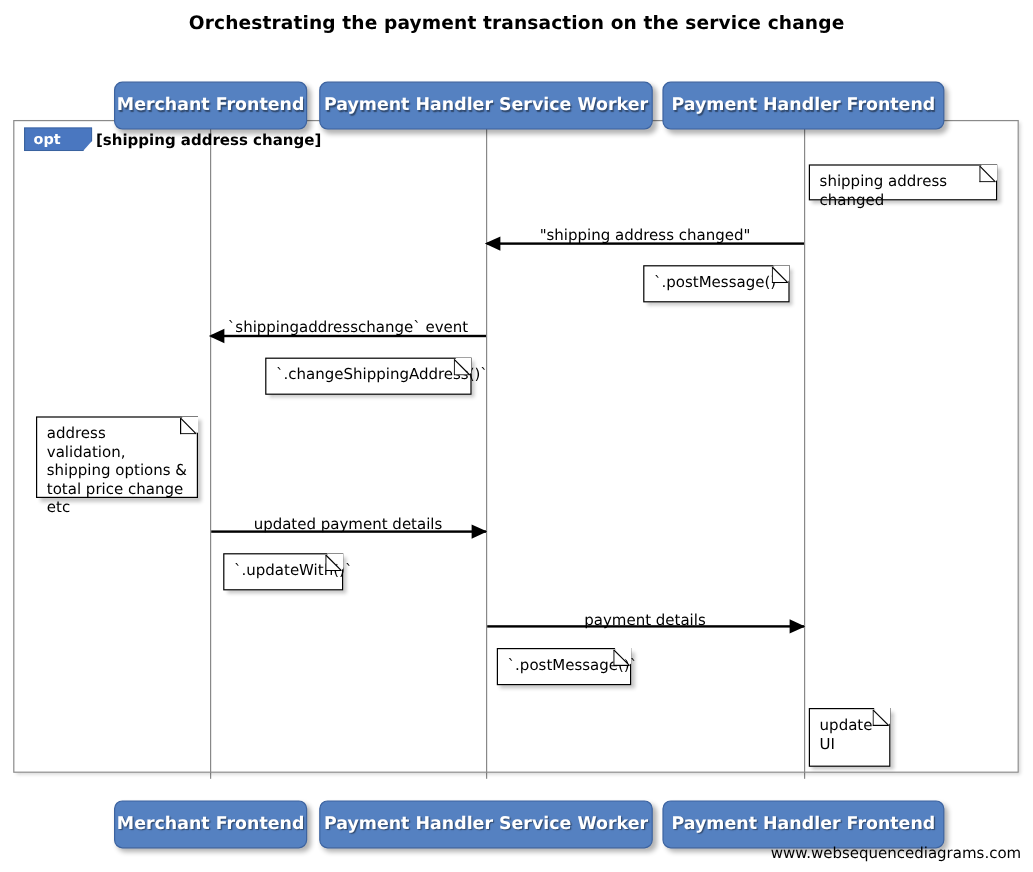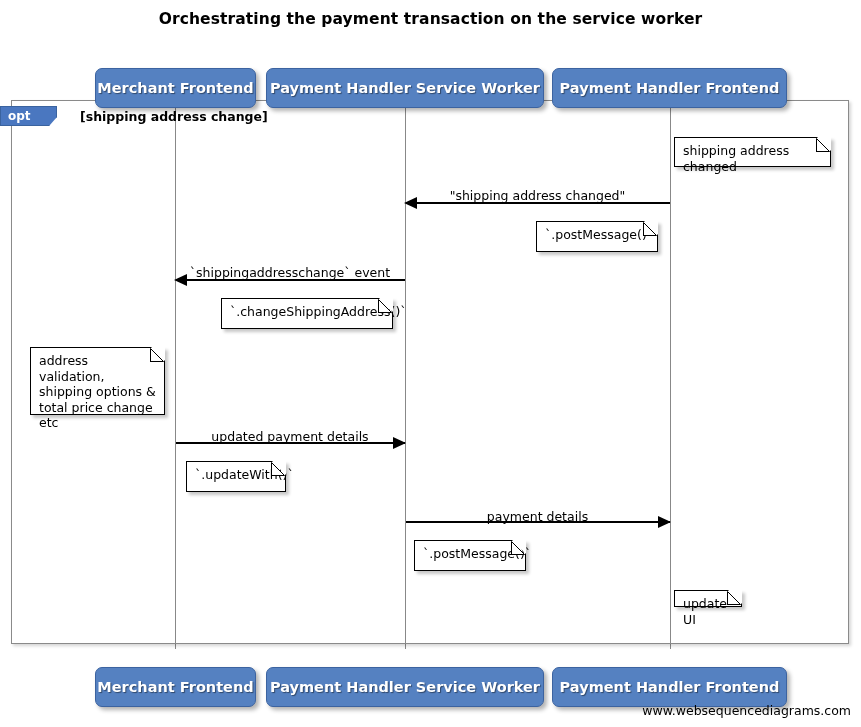--- a/index.html
+++ b/index.html
@@ -184,28 +184,28 @@
     font-size: 12.5px;
     color: #000000;
     white-space: nowrap;
   }
 </style>
 </head>
 <body>
 
 <div id="canvas">
 
-  <div class="diagram-title">Orchestrating the payment transaction on the service worker</div>
+  <div class="diagram-title">Orchestrating the payment transaction on the service change</div>
 
   <div class="lifeline" style="left:175px; top:91px; height:558px;"></div>
   <div class="lifeline" style="left:405px; top:91px; height:558px;"></div>
   <div class="lifeline" style="left:670px; top:91px; height:558px;"></div>
 
   <div class="frame" style="left:11px; top:100px; width:838px; height:544px;"></div>
-  <div class="frame-tag" style="left:0; top:106px; width:57px;">
+  <div class="frame-tag" style="left:20px; top:106px; width:57px;">
     <span>opt</span>
   </div>
   <div class="frame-guard" style="left:80px; top:109px;">[shipping address change]</div>
 
   <div class="participant" style="left:95px; top:52px; width:161px;">
     <span>Merchant Frontend</span>
   </div>
   <div class="participant" style="left:266px; top:52px; width:278px;">
     <span>Payment Handler Service Worker</span>
   </div>
@@ -278,21 +278,21 @@
 
   <div class="note" style="left:414px; top:540px; width:112px; height:31px;">
     <div class="fold-cut"></div>
     <div class="fold"></div>
     <svg class="fold-edge" viewBox="0 0 14 14">
       <path d="M0.5,0.5 L13.5,13.5" stroke="#000000" stroke-width="1" fill="none"></path>
     </svg>
     <div class="note-text">`.postMessage()`</div>
   </div>
 
-  <div class="note" style="left:674px; top:590px; width:68px; height:17px;">
+  <div class="note" style="left:674px; top:590px; width:68px; height:49px;">
     <div class="fold-cut"></div>
     <div class="fold"></div>
     <svg class="fold-edge" viewBox="0 0 14 14">
       <path d="M0.5,0.5 L13.5,13.5" stroke="#000000" stroke-width="1" fill="none"></path>
     </svg>
     <div class="note-text">update UI</div>
   </div>
 
   <div class="participant" style="left:95px; top:651px; width:161px;">
     <span>Merchant Frontend</span>

